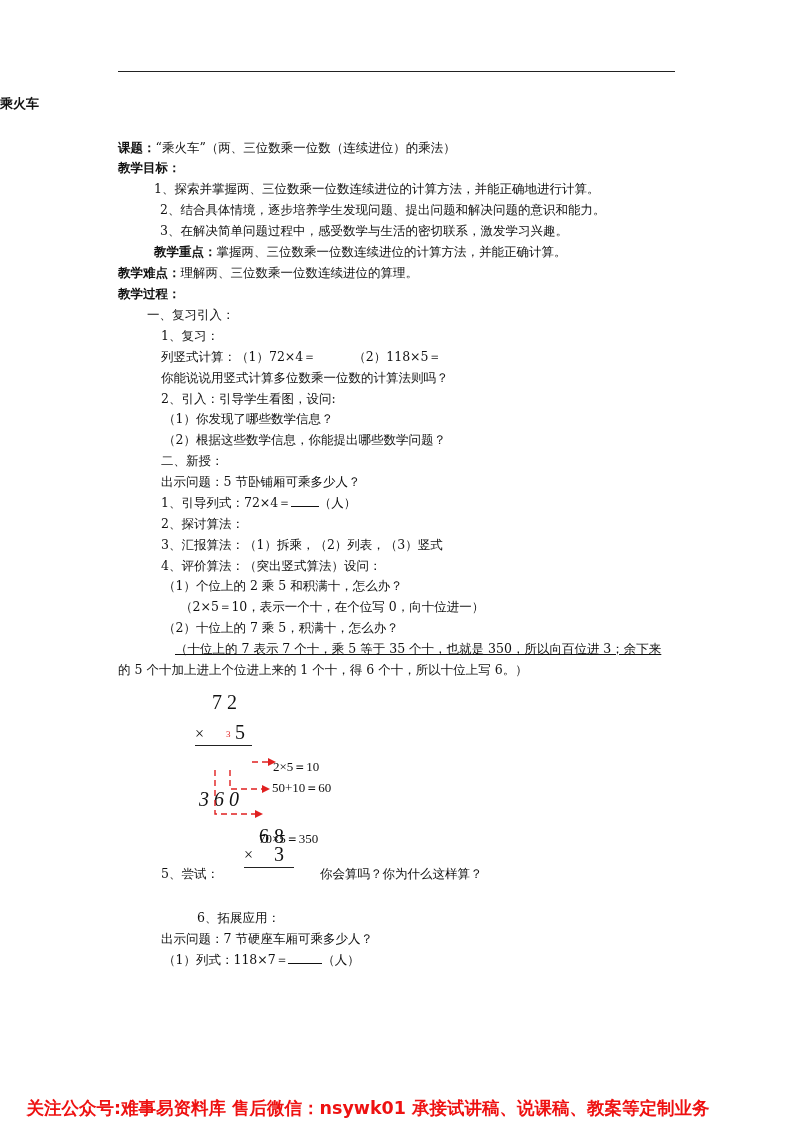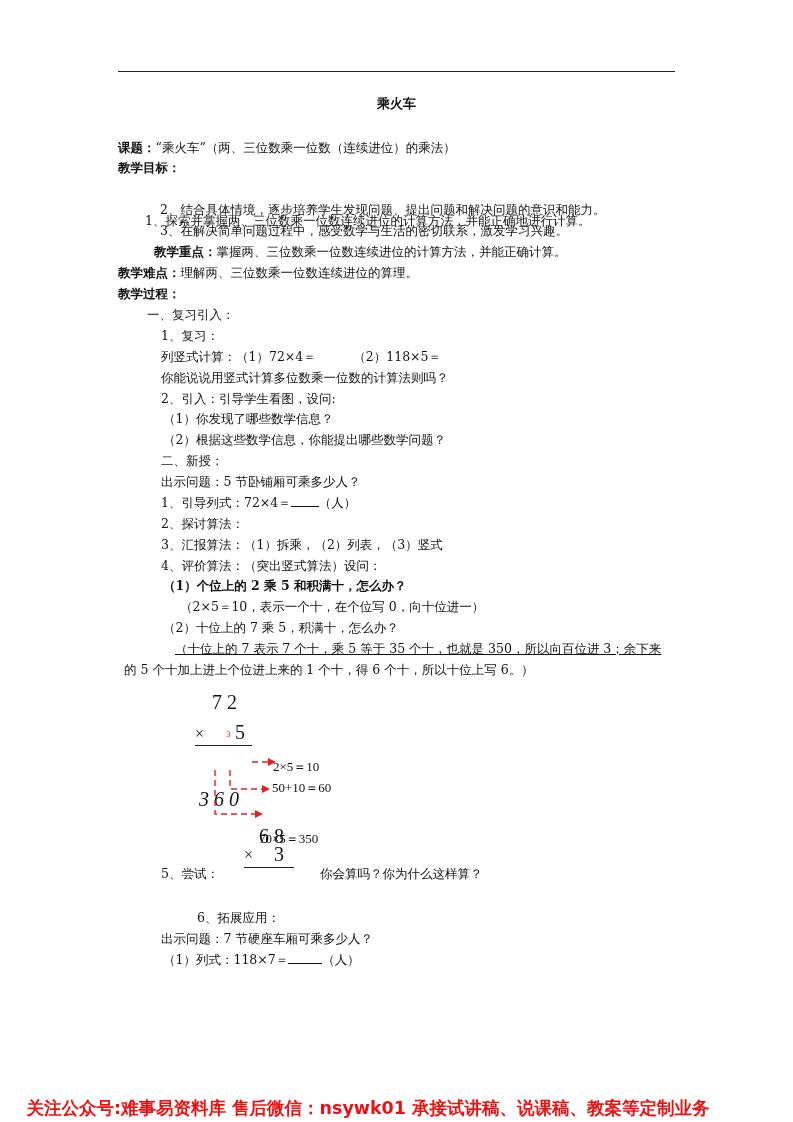--- a/index.html
+++ b/index.html
@@ -1,19 +1,19 @@
 <!DOCTYPE html>
 <html><head>
   <meta charset="utf-8">
   <style>
     * { margin: 0; padding: 0; box-sizing: border-box; }
     html, body { width: 793px; height: 1122px; background: #ffffff; overflow: hidden; }
     body { position: relative; font-family: "DejaVu Serif", "Liberation Serif", serif; color: #111; }
     .rule { position: absolute; left: 118px; top: 71px; width: 557px; height: 1px; background: #222; }
-    .title { position: absolute; left: 0; width: 793px; top: 95px; text-align: center;
+    .title { position: absolute; left: 0; width: 793px; top: 95px; text-align: left;
              font-family: "DejaVu Sans", sans-serif; font-weight: bold; font-size: 13px; }
     .line { position: absolute; font-size: 12.5px; white-space: nowrap; line-height: 16px; }
     .bold { font-family: "DejaVu Sans", sans-serif; font-weight: bold; }
     .blank { display: inline-block; border-bottom: 1px solid #111; height: 12px; vertical-align: baseline; }
     .big { position: absolute; font-family: "Liberation Serif", serif; font-size: 20px; line-height: 20px; }
     .mid { position: absolute; font-family: "Liberation Serif", serif; font-size: 13px; line-height: 14px; }
     .carry { position: absolute; color: #e02020; font-size: 9px; font-family: "Liberation Serif", serif; }
     .hline { position: absolute; height: 1px; background: #222; }
     .footer { position: absolute; left: 0; top: 1096px; width: 736px; text-align: center;
               color: #ee1111; font-family: "DejaVu Sans", sans-serif; font-weight: bold; font-size: 17.5px;
@@ -23,21 +23,21 @@
 </head>
 <body>
 
 <div class="rule"></div>
 <div class="title">乘火车</div>
 
 <div class="line" style="left:118px;top:140px;">
   <span class="bold">课题：</span><span>“乘火车”（两、三位数乘一位数（连续进位）的乘法）</span>
 </div>
 <div class="line bold" style="left:118px;top:160px;">教学目标：</div>
-<div class="line" style="left:145px;top:181px;margin-top:32px;">1、探索并掌握两、三位数乘一位数连续进位的计算方法，并能正确地进行计算。</div>
+<div class="line" style="left:154px;top:181px;">1、探索并掌握两、三位数乘一位数连续进位的计算方法，并能正确地进行计算。</div>
 <div class="line" style="left:160px;top:202px;">2、结合具体情境，逐步培养学生发现问题、提出问题和解决问题的意识和能力。</div>
 <div class="line" style="left:160px;top:223px;">3、在解决简单问题过程中，感受数学与生活的密切联系，激发学习兴趣。</div>
 <div class="line" style="left:118px;top:244px;padding-left:36px;">
   <span class="bold">教学重点：</span><span>掌握两、三位数乘一位数连续进位的计算方法，并能正确计算。</span>
 </div>
 <div class="line" style="left:118px;top:265px;">
   <span class="bold">教学难点：</span><span>理解两、三位数乘一位数连续进位的算理。</span>
 </div>
 <div class="line bold" style="left:118px;top:286px;">教学过程：</div>
 
@@ -50,25 +50,25 @@
 <div class="line" style="left:163px;top:432px;">（2）根据这些数学信息，你能提出哪些数学问题？</div>
 
 <div class="line" style="left:161px;top:453px;">二、新授：</div>
 <div class="line" style="left:161px;top:474px;">出示问题：5 节卧铺厢可乘多少人？</div>
 <div class="line" style="left:161px;top:495px;">
   <span>1、引导列式：72×4＝</span><span class="blank" style="width:28px;"></span><span>（人）</span>
 </div>
 <div class="line" style="left:161px;top:516px;">2、探讨算法：</div>
 <div class="line" style="left:161px;top:537px;">3、汇报算法：（1）拆乘，（2）列表，（3）竖式</div>
 <div class="line" style="left:161px;top:558px;">4、评价算法：（突出竖式算法）设问：</div>
-<div class="line" style="left:163px;top:578px;font-weight:bold;">（1）个位上的 2 乘 5 和积满十，怎么办？</div>
+<div class="line" style="left:163px;top:578px;">（1）个位上的 2 乘 5 和积满十，怎么办？</div>
 <div class="line" style="left:180px;top:599px;">（2×5＝10，表示一个十，在个位写 0，向十位进一）</div>
 <div class="line" style="left:163px;top:620px;">（2）十位上的 7 乘 5，积满十，怎么办？</div>
 <div class="line" style="left:175px;top:641px;text-decoration:underline;">（十位上的 7 表示 7 个十，乘 5 等于 35 个十，也就是 350，所以向百位进 3；余下来</div>
-<div class="line" style="left:118px;top:662px;margin-left:6px;">的 5 个十加上进上个位进上来的 1 个十，得 6 个十，所以十位上写 6。）</div>
+<div class="line" style="left:118px;top:662px;">的 5 个十加上进上个位进上来的 1 个十，得 6 个十，所以十位上写 6。）</div>
 
 <div class="big" style="left:212px;top:692px;">7 2</div>
 <div class="mid" style="left:195px;top:727px;font-size:16px;">×</div>
 <div class="carry" style="left:226px;top:729px;">3</div>
 <div class="big" style="left:235px;top:722px;">5</div>
 <div class="hline" style="left:195px;top:745px;width:57px;"></div>
 <div class="big" style="left:199px;top:789px;font-style:italic;">3 6 0</div>
 
 <div class="mid" style="left:273px;top:760px;">2×5＝10</div>
 <div class="mid" style="left:272px;top:781px;">50+10＝60</div>

